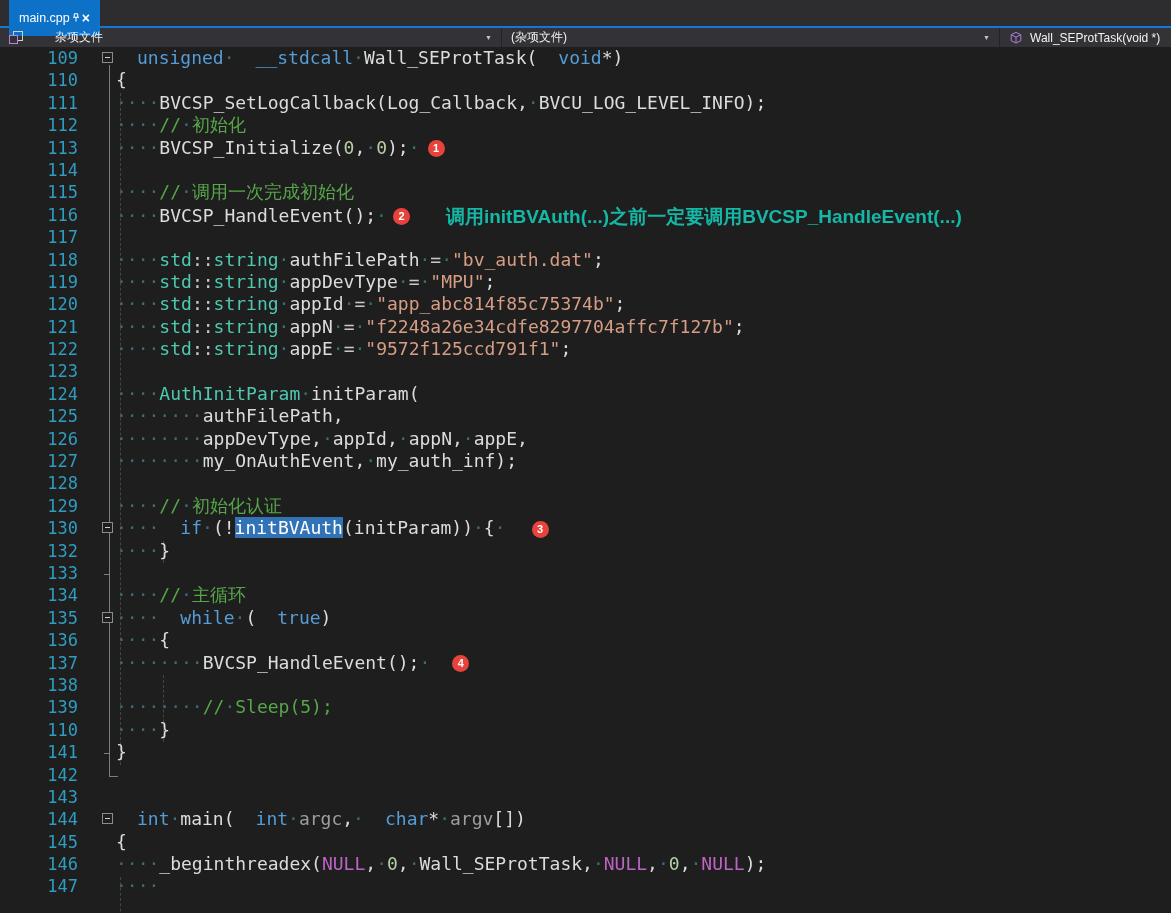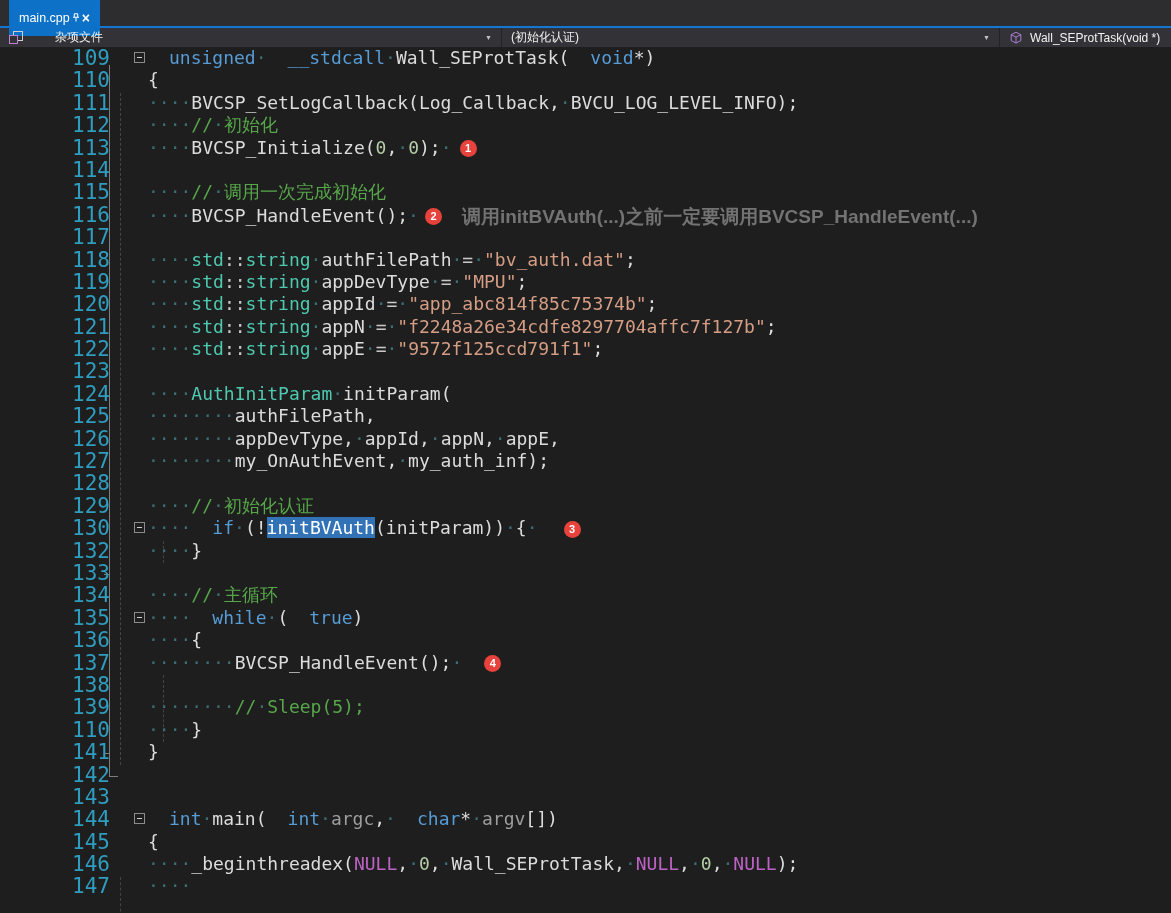--- a/index.html
+++ b/index.html
@@ -45,21 +45,21 @@
     position:relative;height:866px;background:#1e1e1e;overflow:hidden;
   }
   .overlay{position:absolute;left:0;top:0;right:0;bottom:0;z-index:1;pointer-events:none;}
   .guide{position:absolute;border-left:1px dashed #454545;width:0;}
   .oline{position:absolute;background:#7d7d7d;}
   .line{
     position:relative;z-index:2;
     display:flex;height:22.4px;line-height:22.4px;white-space:pre;
     font-family:"DejaVu Sans Mono",monospace;font-size:18px;
   }
-  .ln{flex:none;width:78px;text-align:right;color:#2f9dbf;font-size:21px;margin-left:32px;}
+  .ln{flex:none;width:78px;text-align:right;color:#2f9dbf;font-size:17px;}
   .fold{flex:none;width:38px;position:relative;}
   .foldbox{
     position:absolute;left:24px;top:5px;width:11px;height:11px;box-sizing:border-box;
     border:1px solid #8b8b8b;background:#1e1e1e;cursor:pointer;
   }
   .foldbox::after{
     content:"";position:absolute;left:2px;top:4px;width:5px;height:1px;background:#d0d0d0;
   }
   .code{flex:1;white-space:pre;}
   .tk-kw{color:#569cd6;margin-left:21px;}
@@ -72,22 +72,22 @@
   .tk-op{color:#c8c8c8;}
   .tk-prm{color:#9e9e9e;}
   .tk-ws{color:#3b6e74;}
   .tk-sel{background:#3273b8;color:#ffffff;}
   .badge{
     display:inline-block;width:17px;height:17px;border-radius:50%;
     background:#e8423c;color:#ffffff;text-align:center;
     font:bold 11px/17px "Liberation Sans",sans-serif;vertical-align:middle;
   }
   .note{
-    font:600 19px "Liberation Sans",sans-serif;color:#737373;
-    margin-left:20px;vertical-align:middle;
+    font:600 19px "Liberation Sans",sans-serif;color:#14b8a6;
+    margin-left:36px;vertical-align:middle;
   }
 </style>
 </head>
 <body>
 
 <div class="app">
 
   <div class="tabstrip">
     <div class="tab">
       <span class="tab-title">main.cpp</span>
@@ -104,21 +104,21 @@
   <div class="navbar">
     <div class="nav-cell cell1">
       <span class="miscicon">
           <i class="sq1"></i>
           <i class="sq2"></i>
         </span>
       <span>杂项文件</span>
       <span class="arrow">▼</span>
     </div>
     <div class="nav-cell cell2">
-      <span>(初始化认证)</span>
+      <span>(杂项文件)</span>
       <span class="arrow">▼</span>
     </div>
     <div class="nav-cell cell3">
       <span class="methodicon">
         <svg width="14" height="14" viewBox="0 0 16 16">
           <path d="M8 1.5 L13.5 4.2 L13.5 11 L8 13.8 L2.5 11 L2.5 4.2 Z" fill="none" stroke="#b180d7" stroke-width="1.1"></path>
           <path d="M2.5 4.2 L8 7 L13.5 4.2 M8 7 L8 13.8" fill="none" stroke="#b180d7" stroke-width="1.1"></path>
         </svg>
       </span>
       <span>Wall_SEProtTask(void *)</span>

